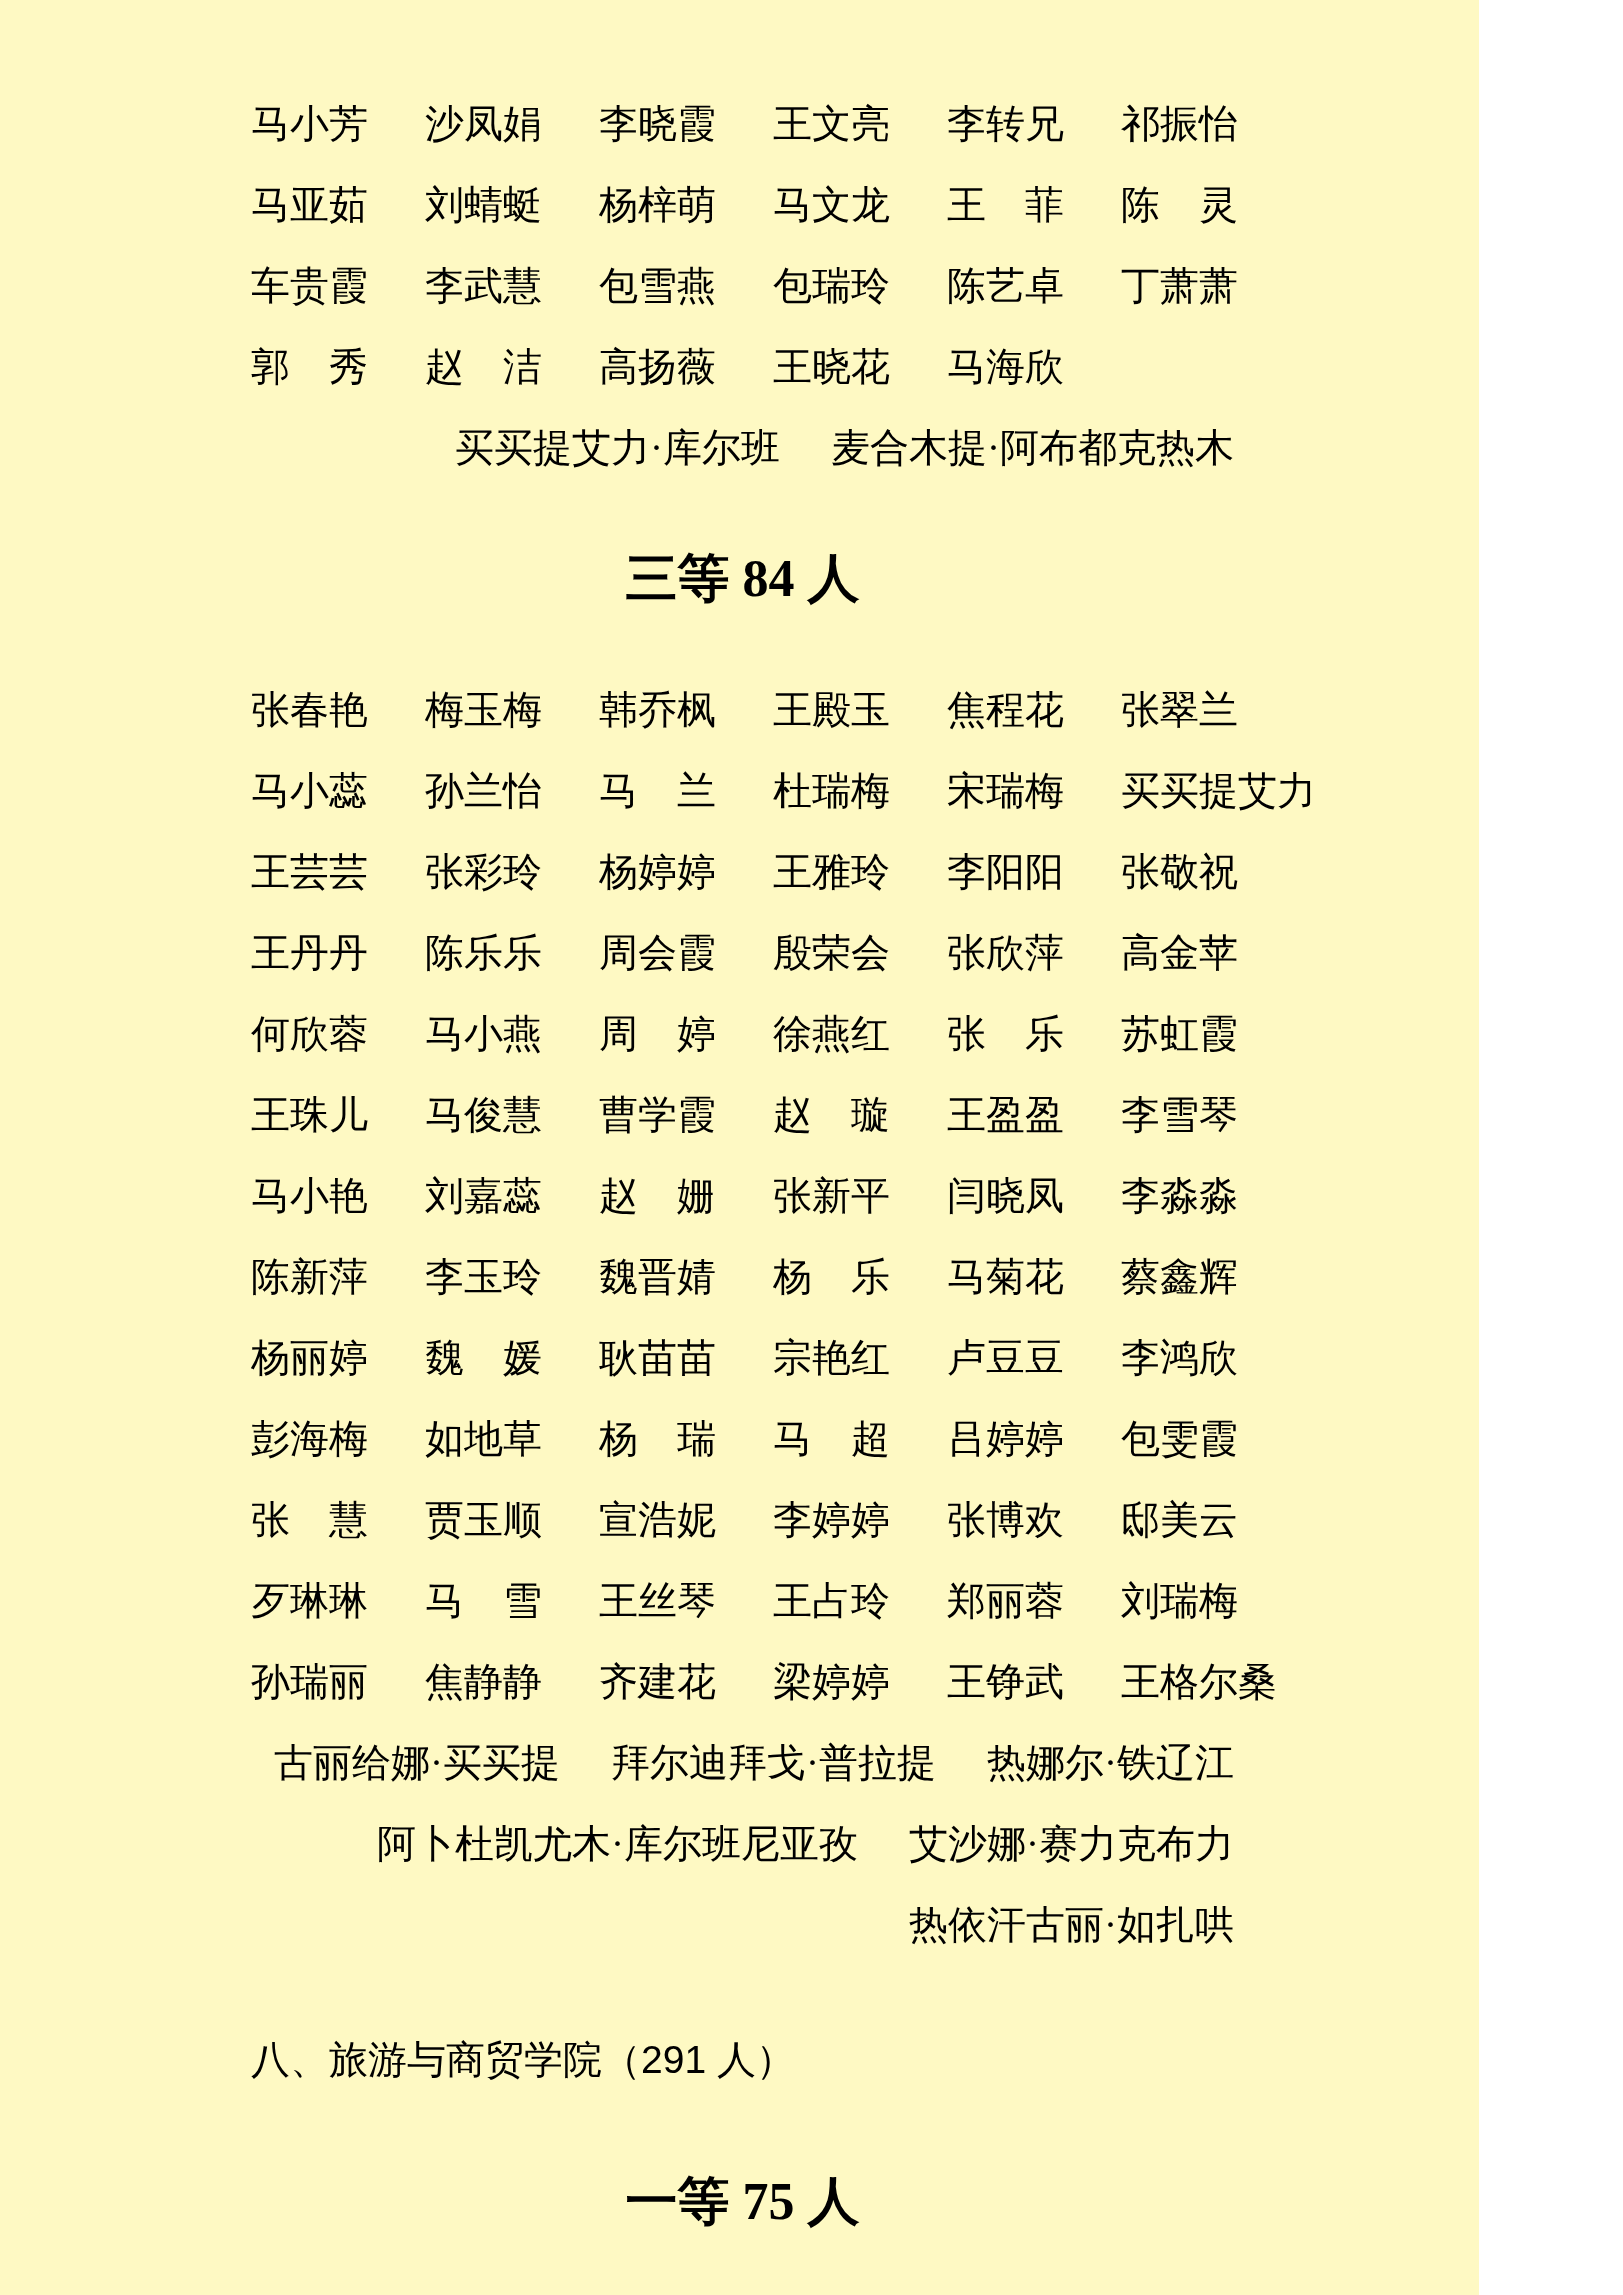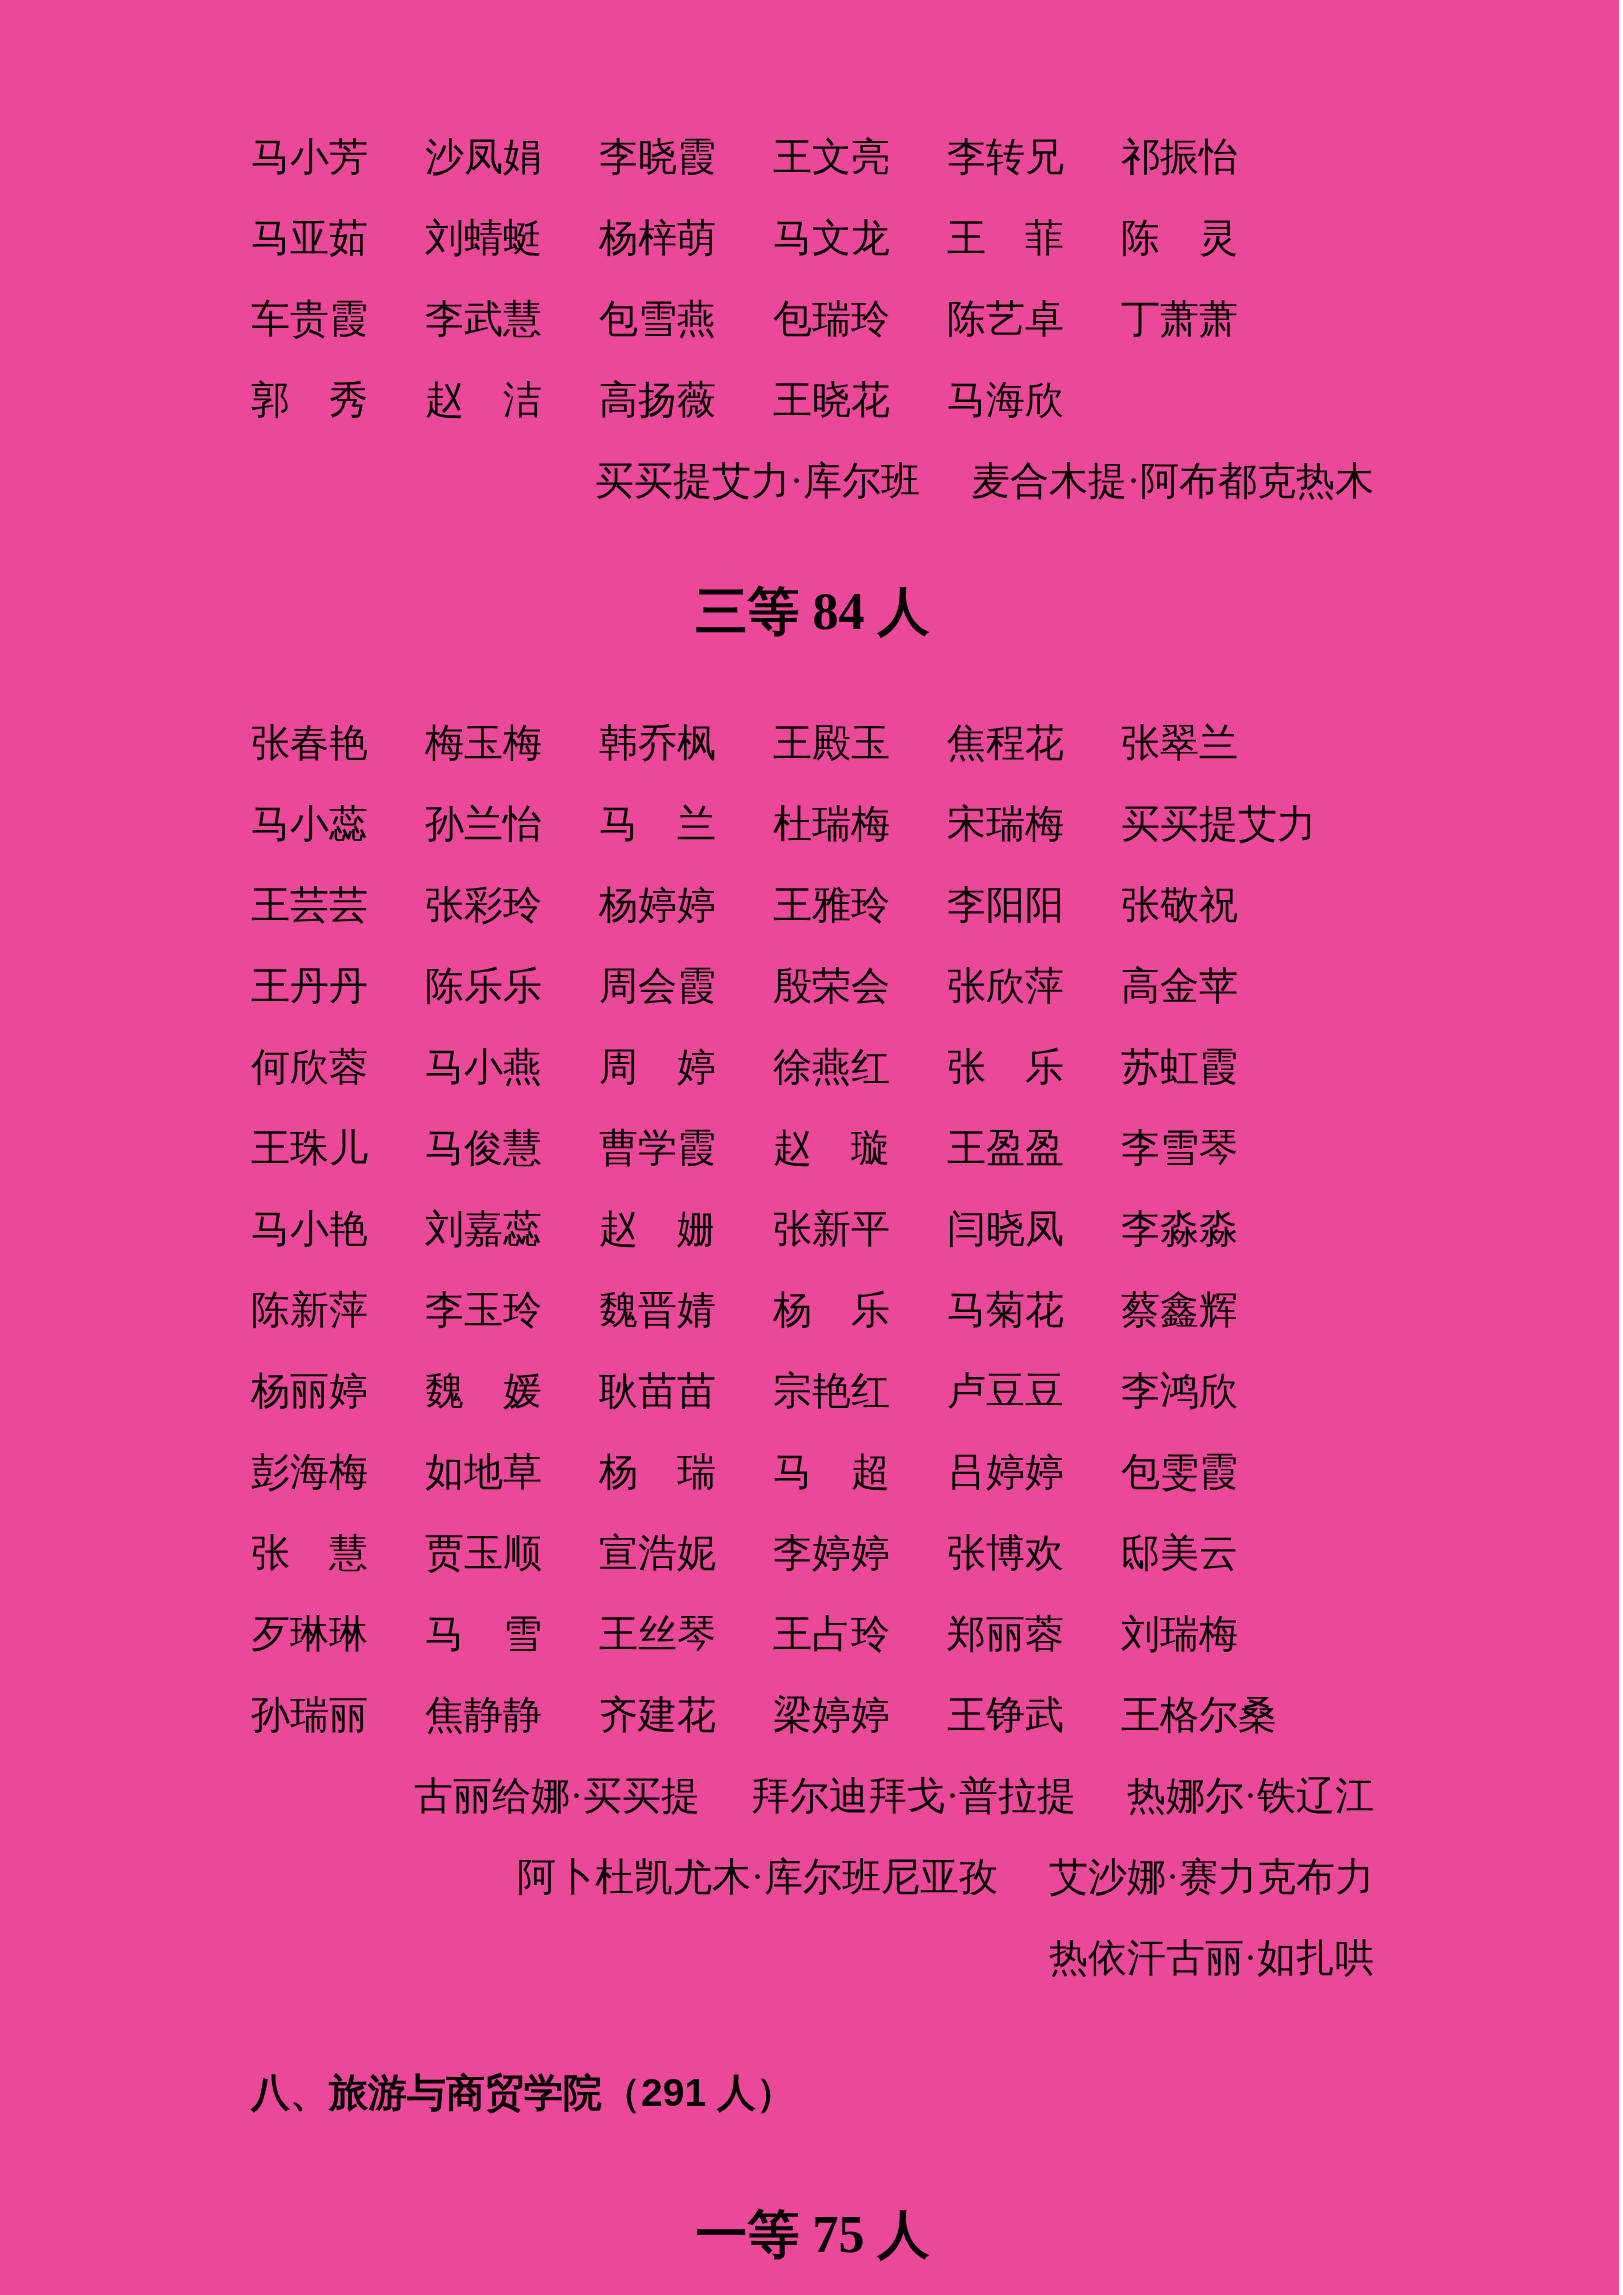--- a/index.html
+++ b/index.html
@@ -4,24 +4,24 @@
 <style>
   html, body { margin: 0; padding: 0; }
   body {
     width: 1623px; height: 2295px;
     background: #ffffff;
     color: #000000;
     font-family: "Liberation Serif", "DejaVu Serif", serif;
   }
   .page {
     box-sizing: border-box;
-    width: 1619px; height: 2295px;
-    padding: 116px 245px 0 251px;
+    width: 1479px; height: 2295px;
+    padding: 83px 245px 0 251px;
     overflow: hidden;
-    background: #ec4899;
+    background: #fef9c3;
   }
   .name-row {
     height: 81px;
     display: flex;
     align-items: center;
     font-size: 39px;
     line-height: 1;
     white-space: pre;
   }
   .name-row.grid { column-gap: 57px; }
@@ -36,21 +36,21 @@
     font-weight: bold;
     line-height: 1;
     white-space: pre;
   }
   .tier-heading.tier1 { height: 77px; }
   .college-heading {
     height: 123px;
     display: flex;
     align-items: center;
     font-size: 39px;
-    font-weight: bold;
+    font-weight: normal;
     line-height: 1;
     white-space: pre;
     font-family: "Liberation Sans", "DejaVu Sans", sans-serif;
   }
 </style>
 </head>
 <body>
 
 <div class="page">
 

